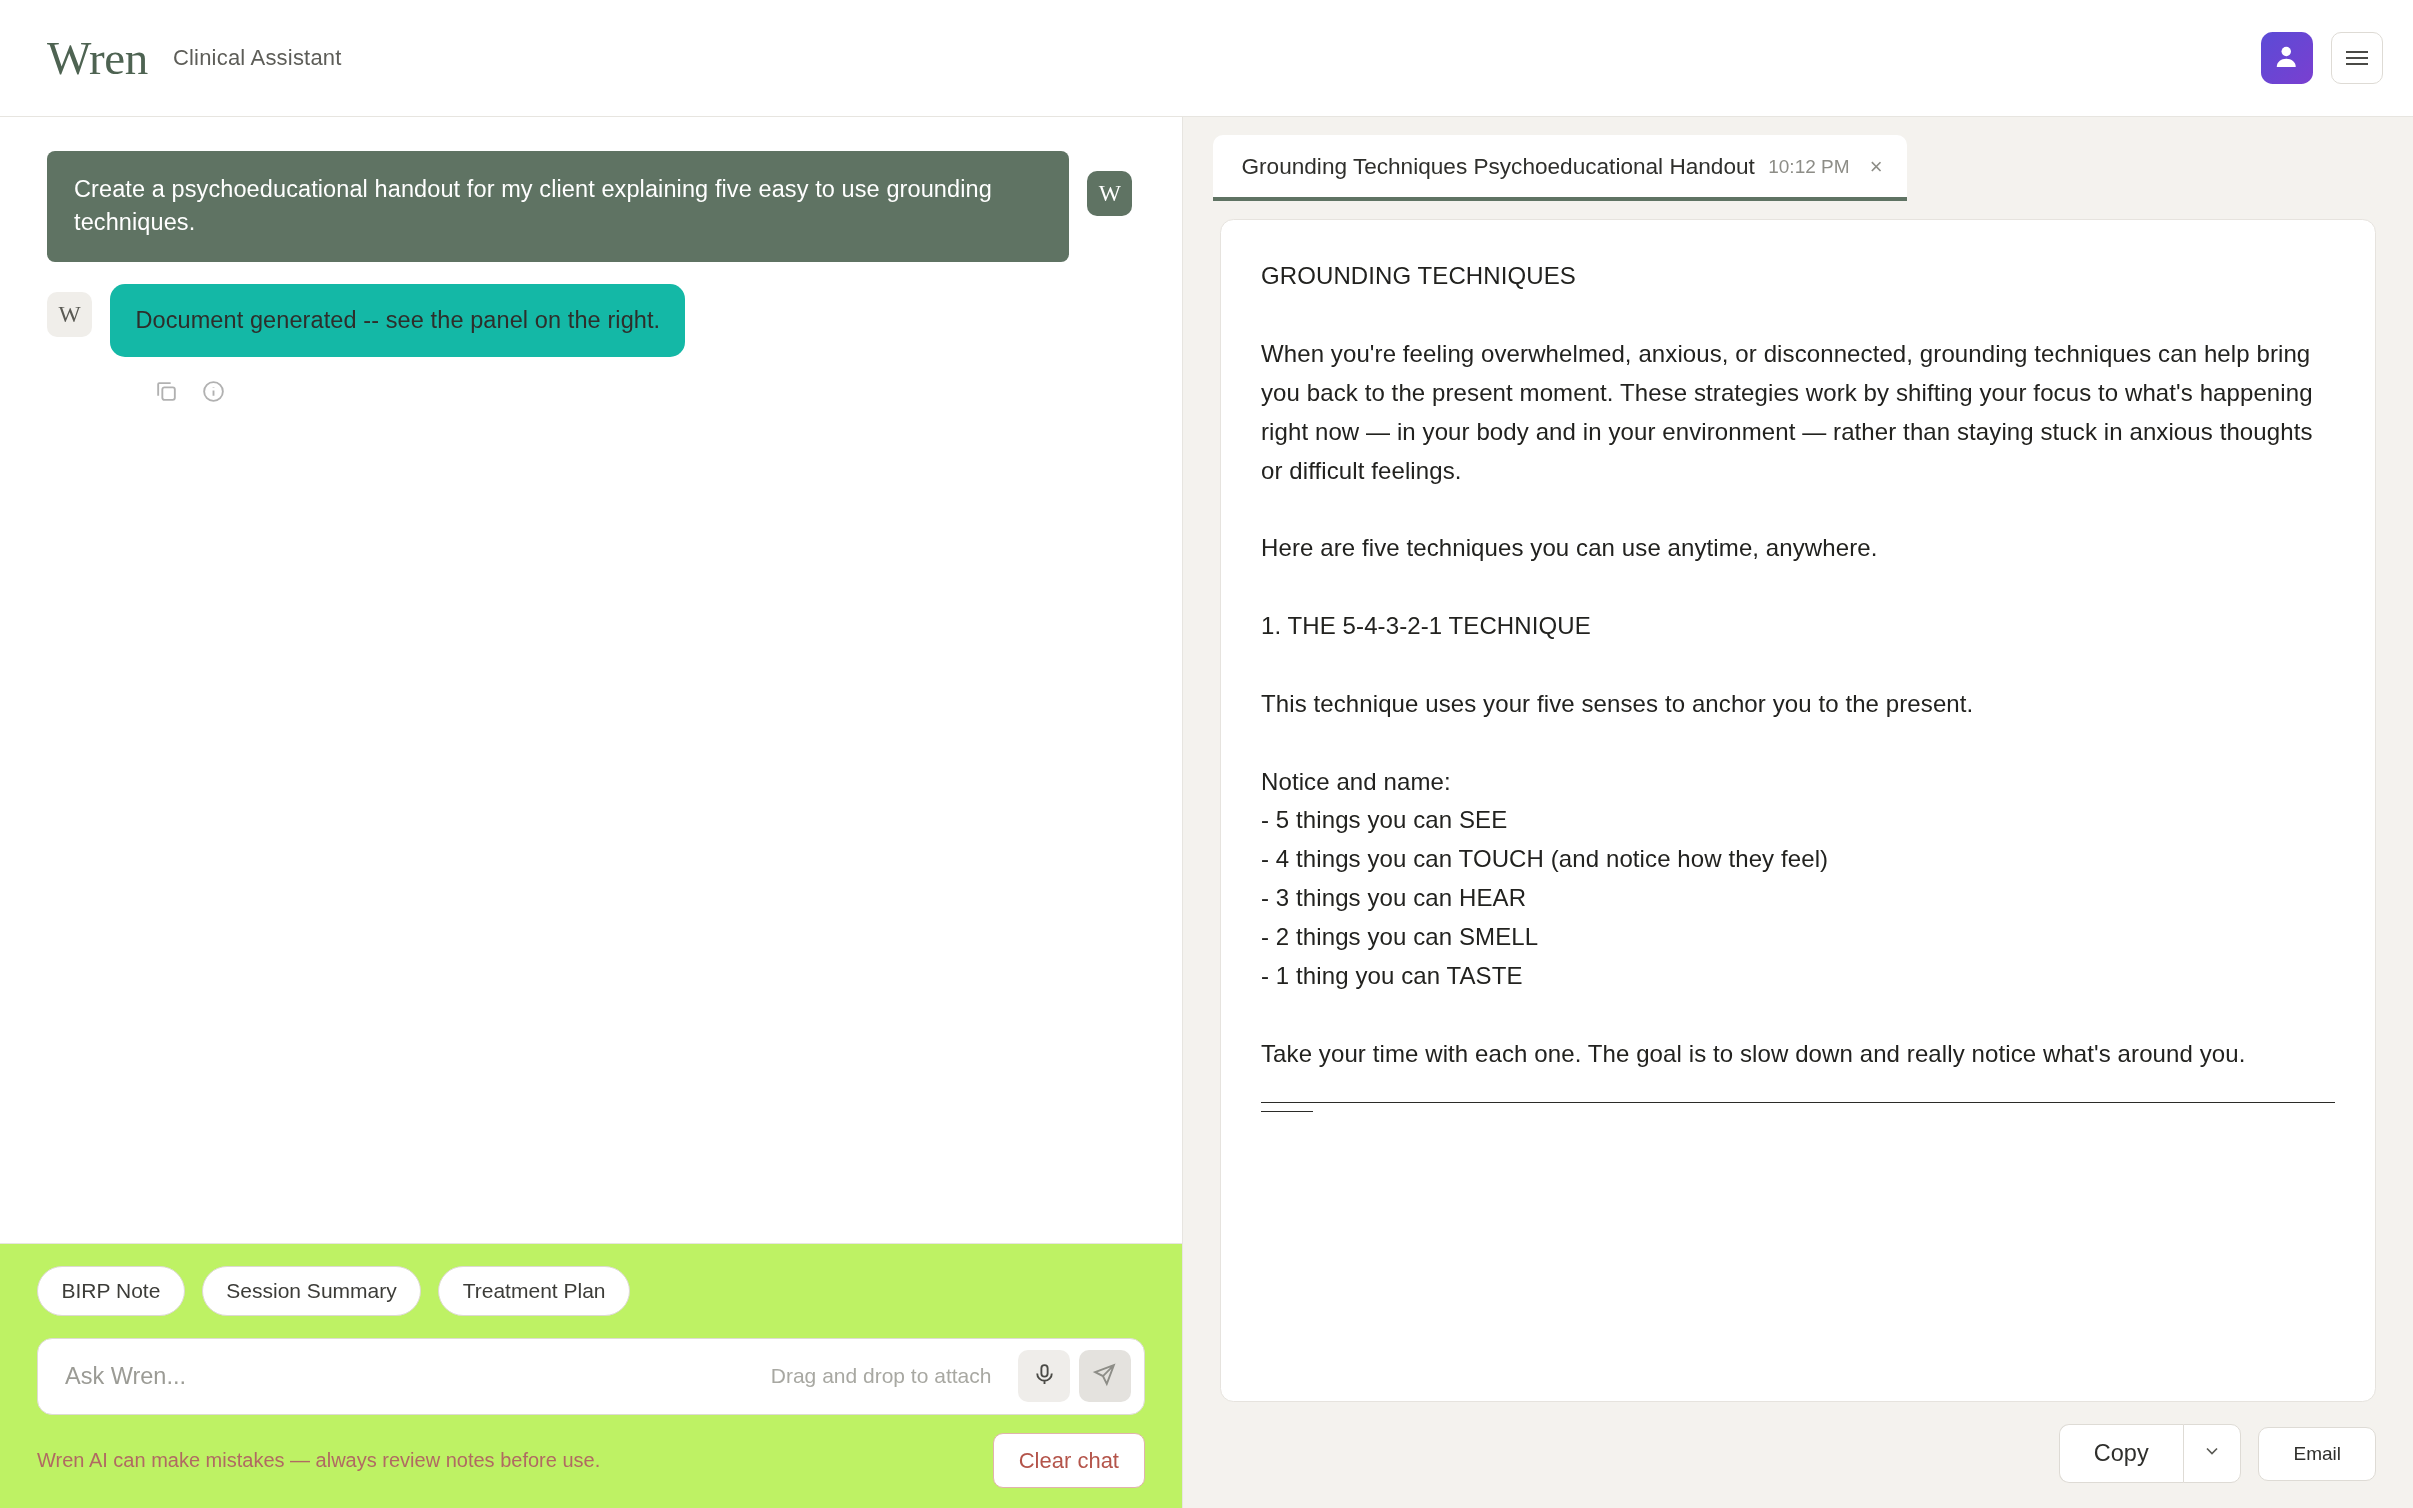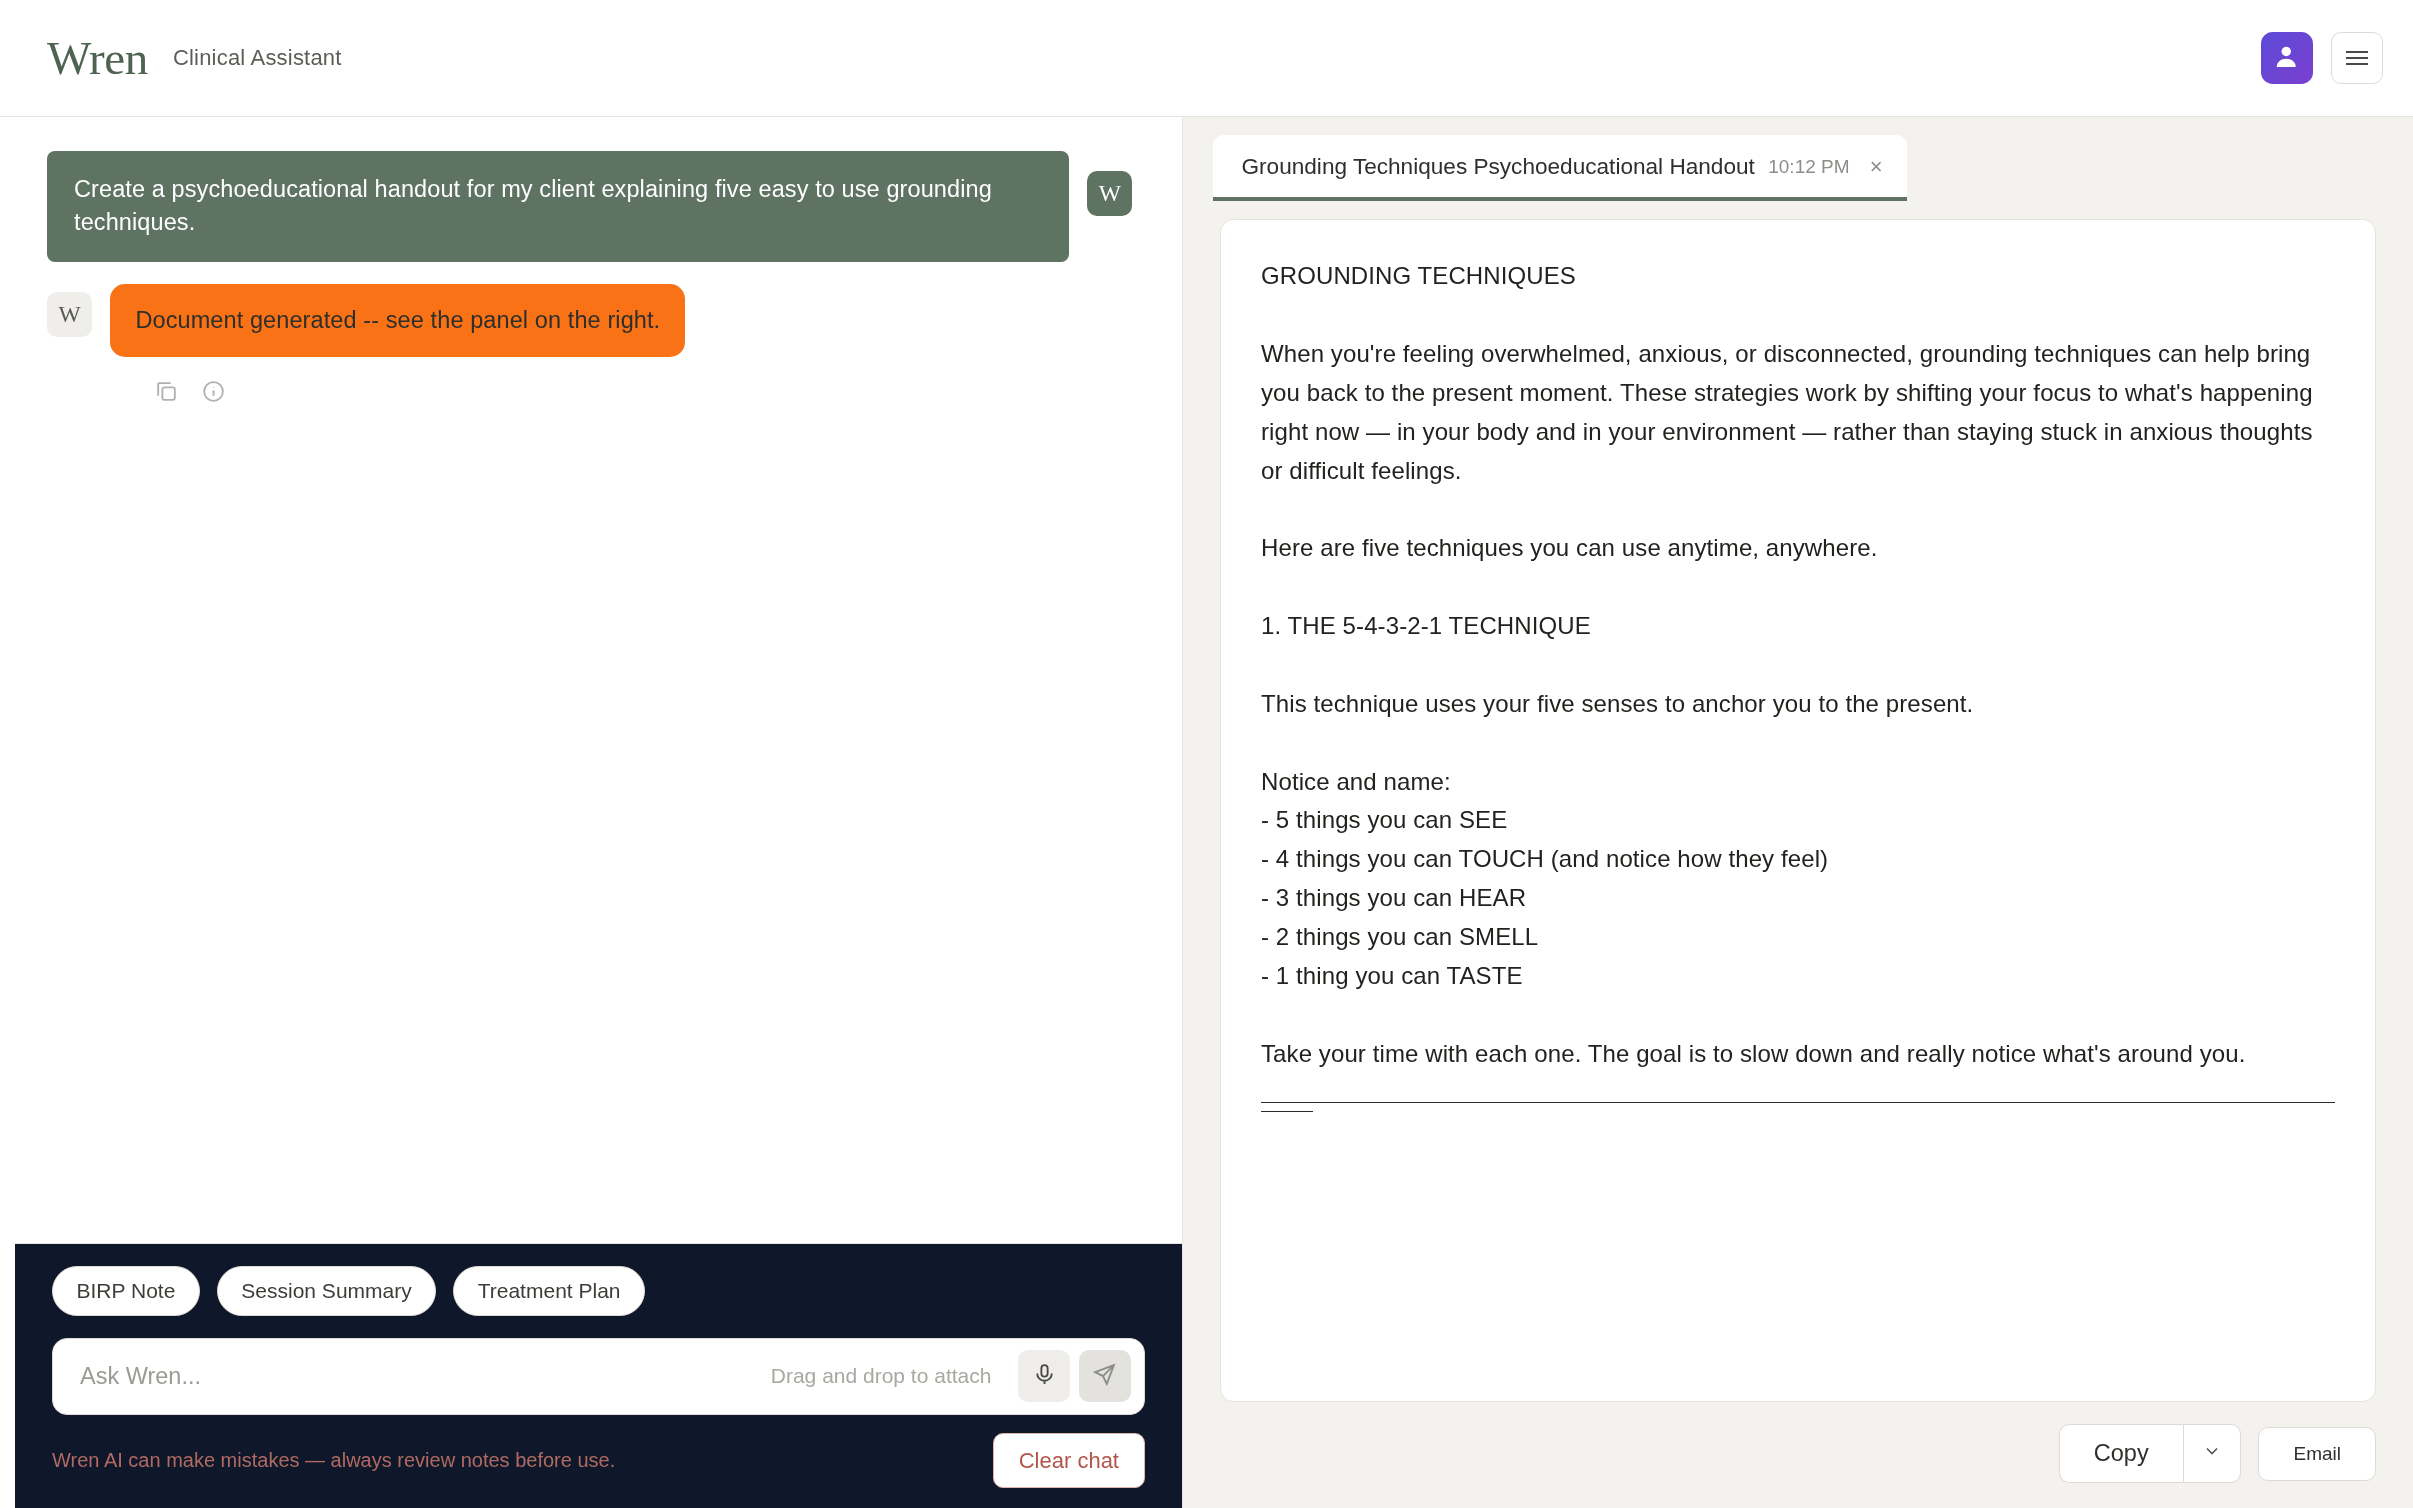--- a/index.html
+++ b/index.html
@@ -104,21 +104,21 @@
     margin-top: 20px;
   }
   .avatar-sq.assistant {
     background: #f0eeea;
     color: #5a5a54;
     margin-left: 0;
     margin-right: 18.4px;
     margin-top: 8.4px;
   }
   .bubble-assistant {
-    background: #f97316;
+    background: #14b8a6;
     color: #2e2e2b;
     border-radius: 15px;
     padding: 20px 25px;
     font-size: 23.5px;
     line-height: 1.4;
     letter-spacing: 0.1px;
   }
   .msg-actions {
     display: flex; gap: 22px;
     margin: 5px 0 0 107px;
@@ -128,22 +128,21 @@
     opacity: 0.45;
     cursor: pointer;
   }
   .msg-actions .ico svg { width: 25px; height: 25px; }
 
   
   .composer {
     flex: 0 0 auto;
     border-top: 0.8px solid #e7e5e0;
     padding: 22px 37px 20px 37px;
-    background: #0f172a;
-    margin-left: 15px;
+    background: #bef264;
   }
   .quick-chips { display: flex; gap: 17px; margin-bottom: 22px; }
   .chip {
     border: 0.8px solid #ddd9d3;
     border-radius: 837px;
     padding: 11.7px 23.5px;
     font-size: 21px;
     color: #3c3c38;
     background: #ffffff;
     cursor: pointer;

